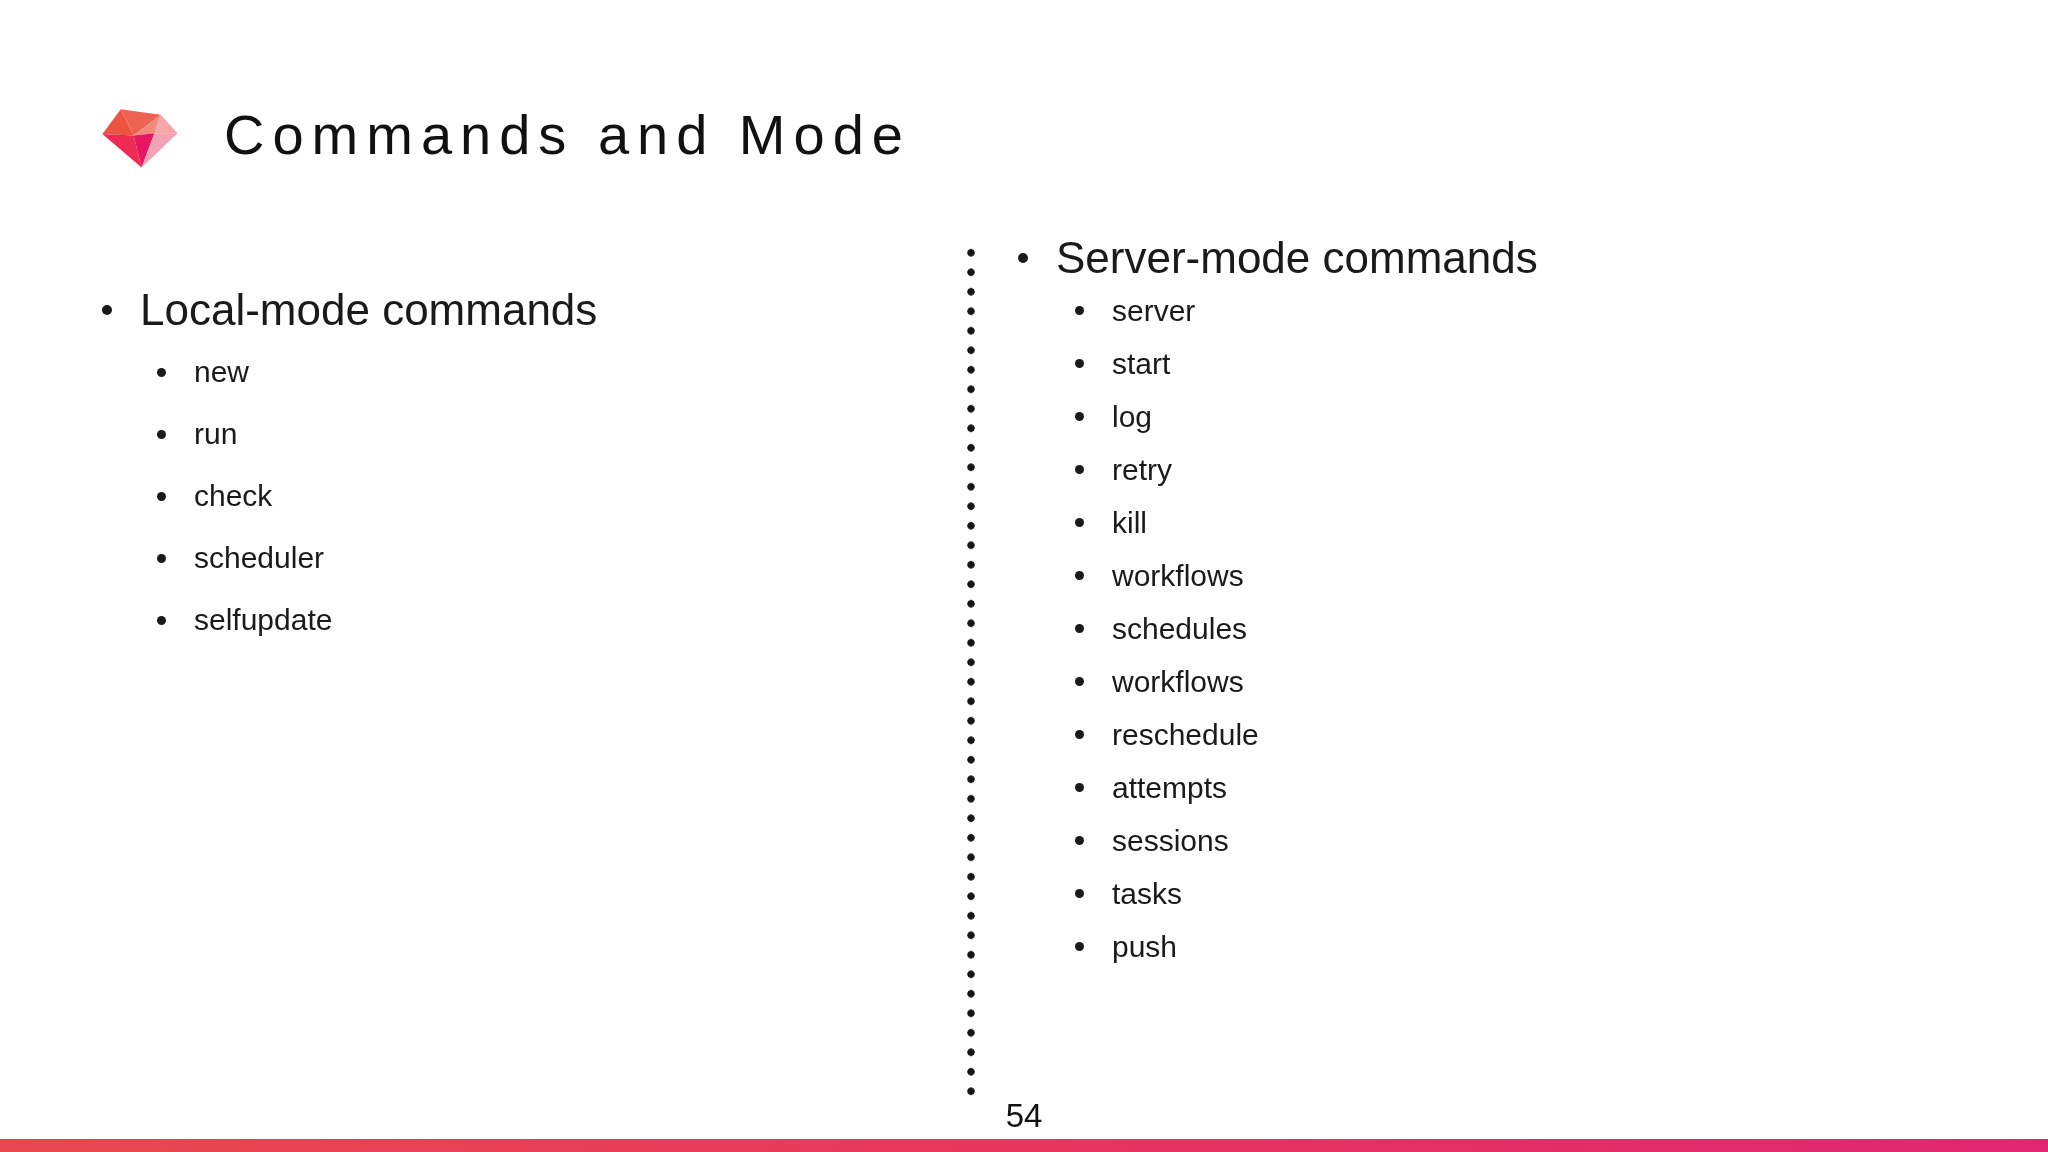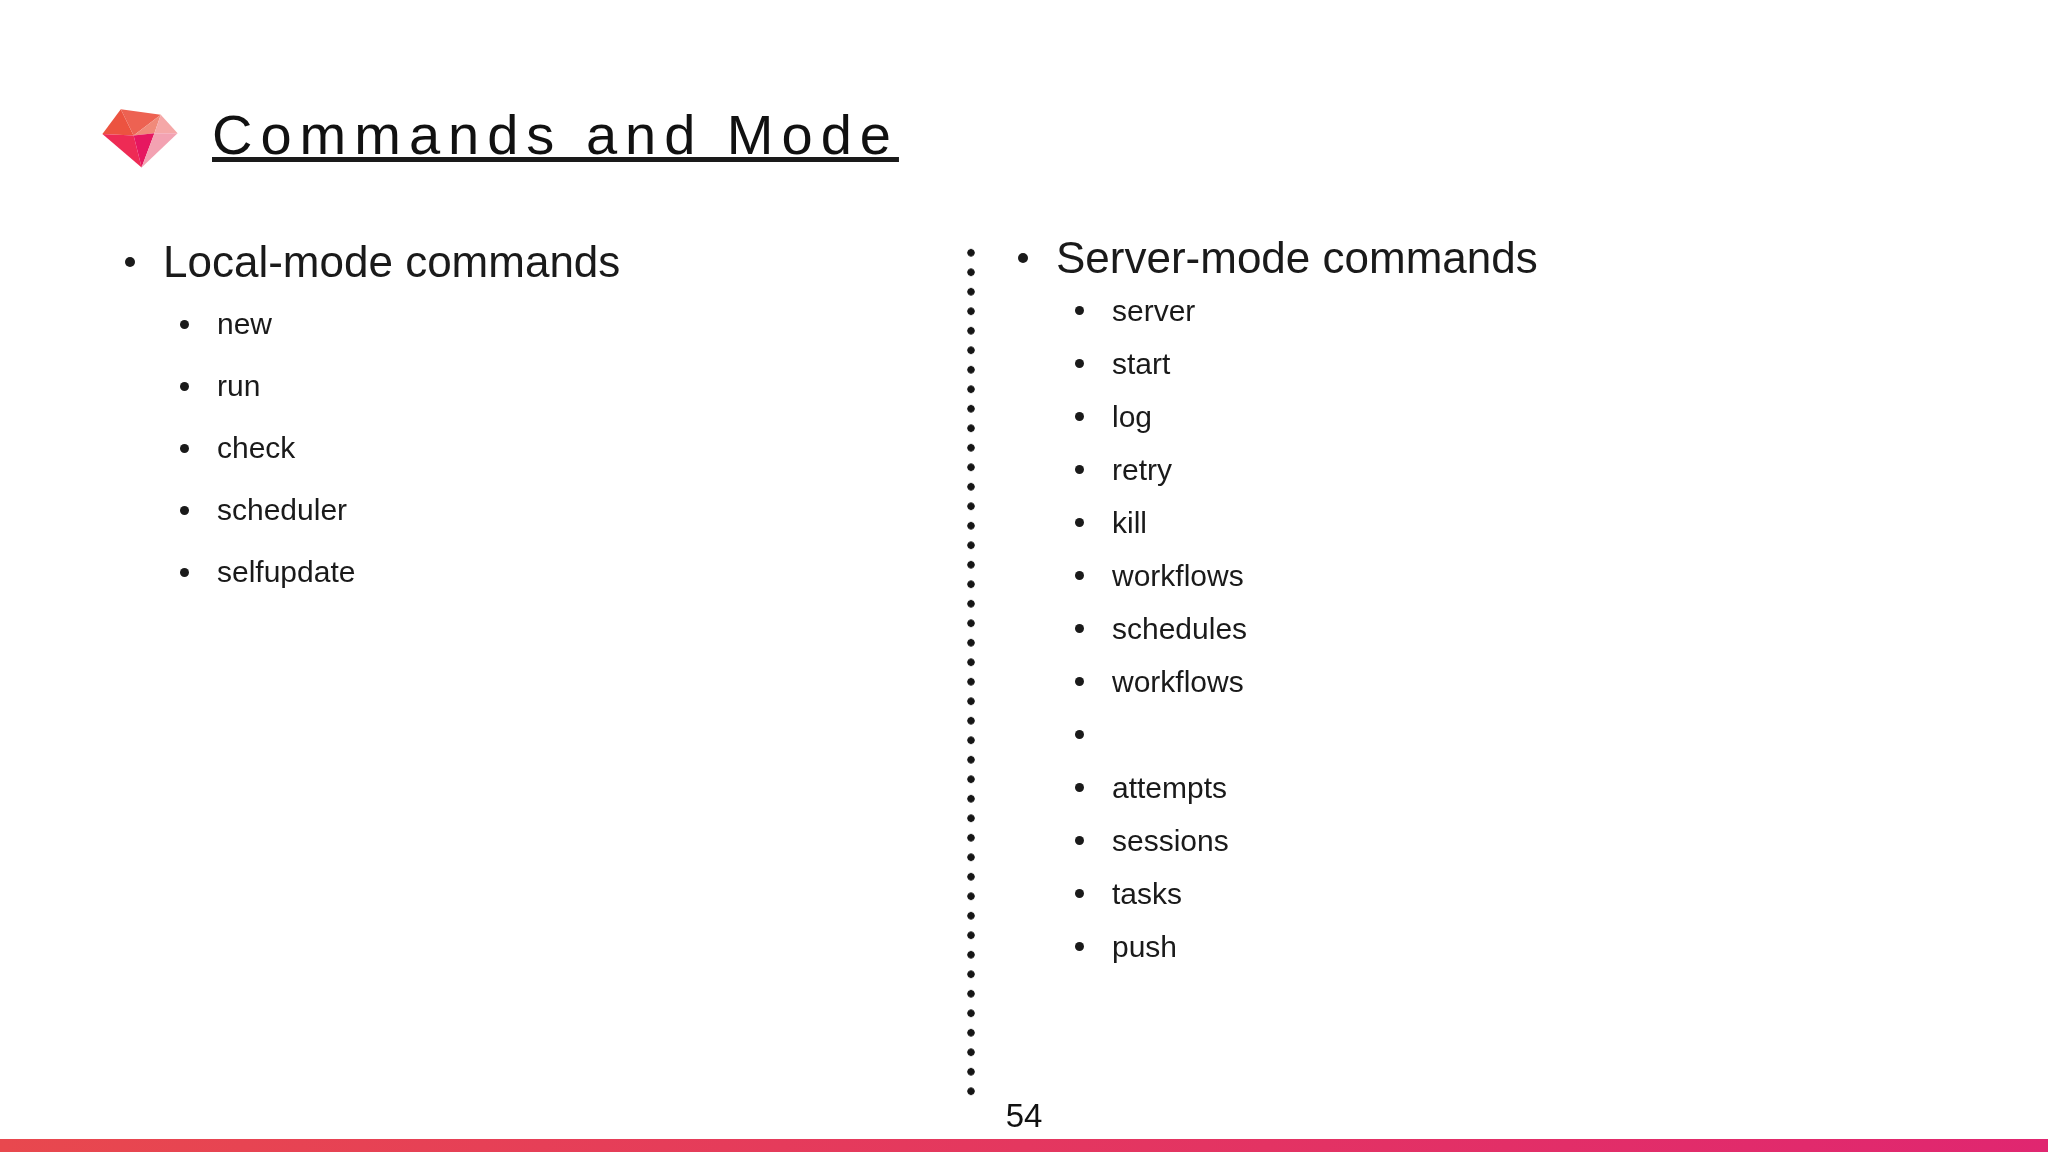--- a/index.html
+++ b/index.html
@@ -19,41 +19,40 @@
     position: absolute;
     inset: 0;
   }
   
   .title-row {
     position: absolute;
     left: 100px;
     top: 98px;
     display: flex;
     align-items: center;
-    gap: 32px;
-    text-decoration: underline;
+    gap: 44px;
   }
   .gem {
     width: 80px;
     height: 64px;
     flex: none;
     margin-top: 8px;
   }
   .slide-title {
     font-size: 56px;
     letter-spacing: 8px;
     color: #111111;
     white-space: nowrap;
   }
   
   .col {
     position: absolute;
     top: 231px;
   }
-  .col-left  { left: 125px;  }
+  .col-left  { left: 102px; margin-top: 48px;  }
   .col-right { left: 1018px; }
   .row {
     display: flex;
     align-items: center;
   }
   .col-left  .row { height: 62px; }
   .col-right .row { height: 53px; }
   .header-row .label { font-size: 44px; }
   .sub-row   .label { font-size: 30px; }
   .col-left  .sub-row { padding-left: 55px; }
@@ -176,20 +175,21 @@
       <div class="row sub-row">
         <span class="bullet bullet-sm"></span>
         <span class="label">schedules</span>
       </div>
       <div class="row sub-row">
         <span class="bullet bullet-sm"></span>
         <span class="label">workflows</span>
       </div>
       <div class="row sub-row">
         <span class="bullet bullet-sm"></span>
+        <span class="label">reschedule</span>
       </div>
       <div class="row sub-row">
         <span class="bullet bullet-sm"></span>
         <span class="label">attempts</span>
       </div>
       <div class="row sub-row">
         <span class="bullet bullet-sm"></span>
         <span class="label">sessions</span>
       </div>
       <div class="row sub-row">

